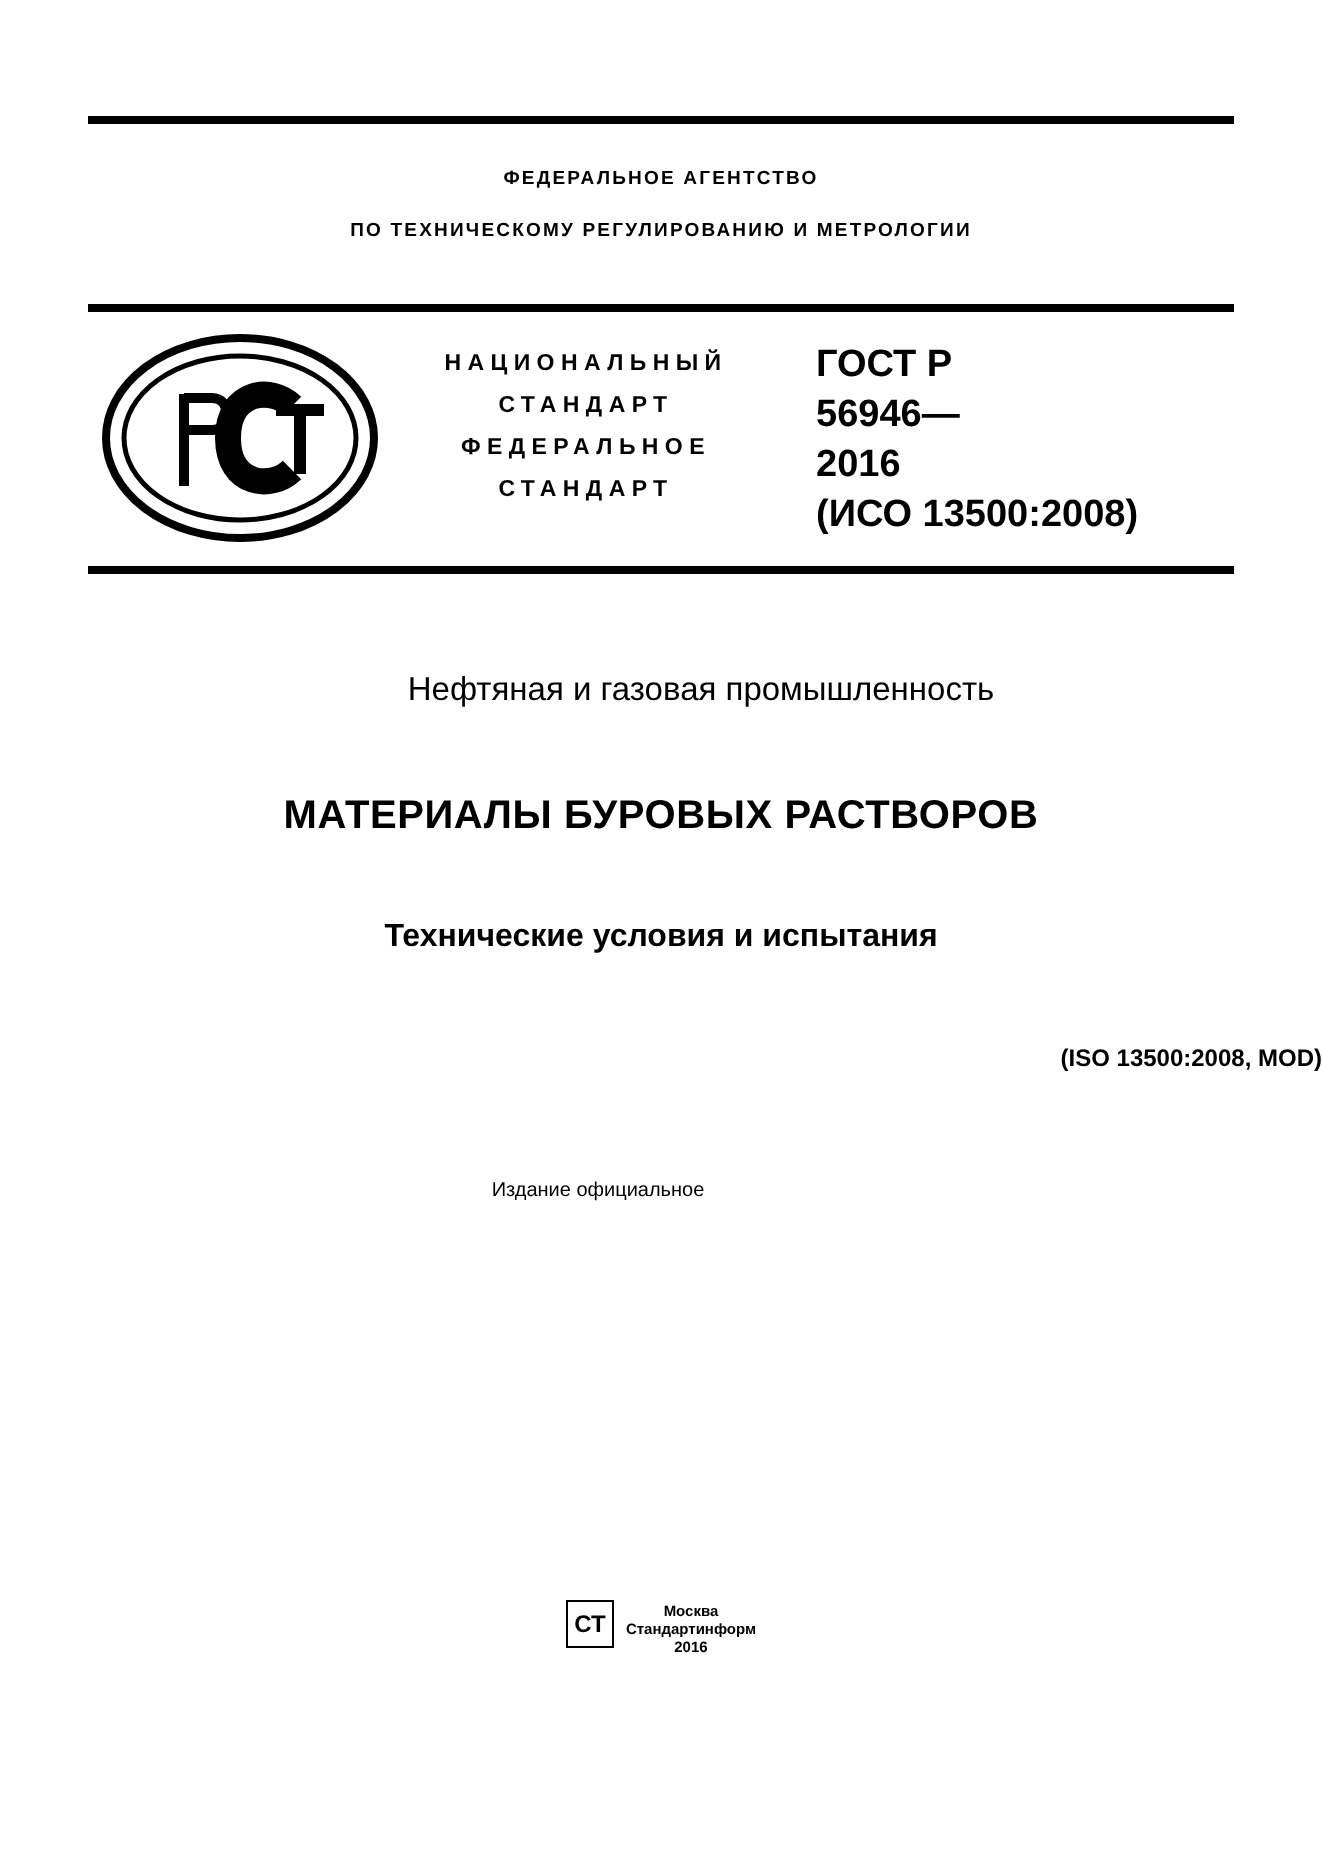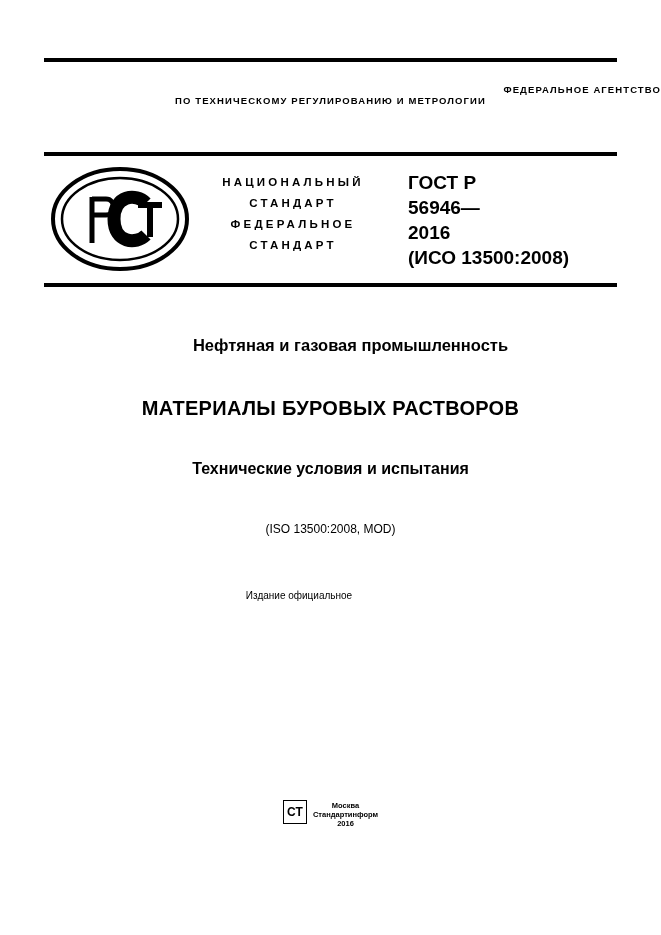--- a/index.html
+++ b/index.html
@@ -29,21 +29,21 @@
     position: absolute;
     left: 0;
     top: 84px;
     width: 661px;
     text-align: center;
   }
   .agency .line1 {
     font-size: 9.5px;
     letter-spacing: 1.1px;
     font-weight: bold;
-    text-align: right;
+    margin-bottom: 15px;
   }
   .agency .line2 {
     font-size: 9.5px;
     letter-spacing: 1.1px;
     font-weight: bold;
   }
 
   
   .rule {
     position: absolute;
@@ -94,39 +94,40 @@
   
   .title-block {
     position: absolute;
     left: 0;
     top: 336px;
     width: 661px;
     text-align: center;
   }
   .t-sector {
     font-size: 16.5px;
-    font-weight: bold;
+    font-weight: normal;
     margin-bottom: 42px;
     padding-left: 40px;
   }
   .t-main {
     font-size: 20px;
     font-weight: bold;
     letter-spacing: 0.3px;
     margin-bottom: 40px;
     margin-top: 35px;
   }
   .t-sub {
     font-size: 16px;
     font-weight: bold;
     margin-bottom: 44px;
   }
   .t-iso {
     font-size: 12px;
-    font-weight: normal;
+    font-weight: bold;
+    text-align: right;
   }
 
   
   .official {
     position: absolute;
     left: 0;
     top: 590px;
     width: 598px;
     text-align: center;
     font-size: 10px;

